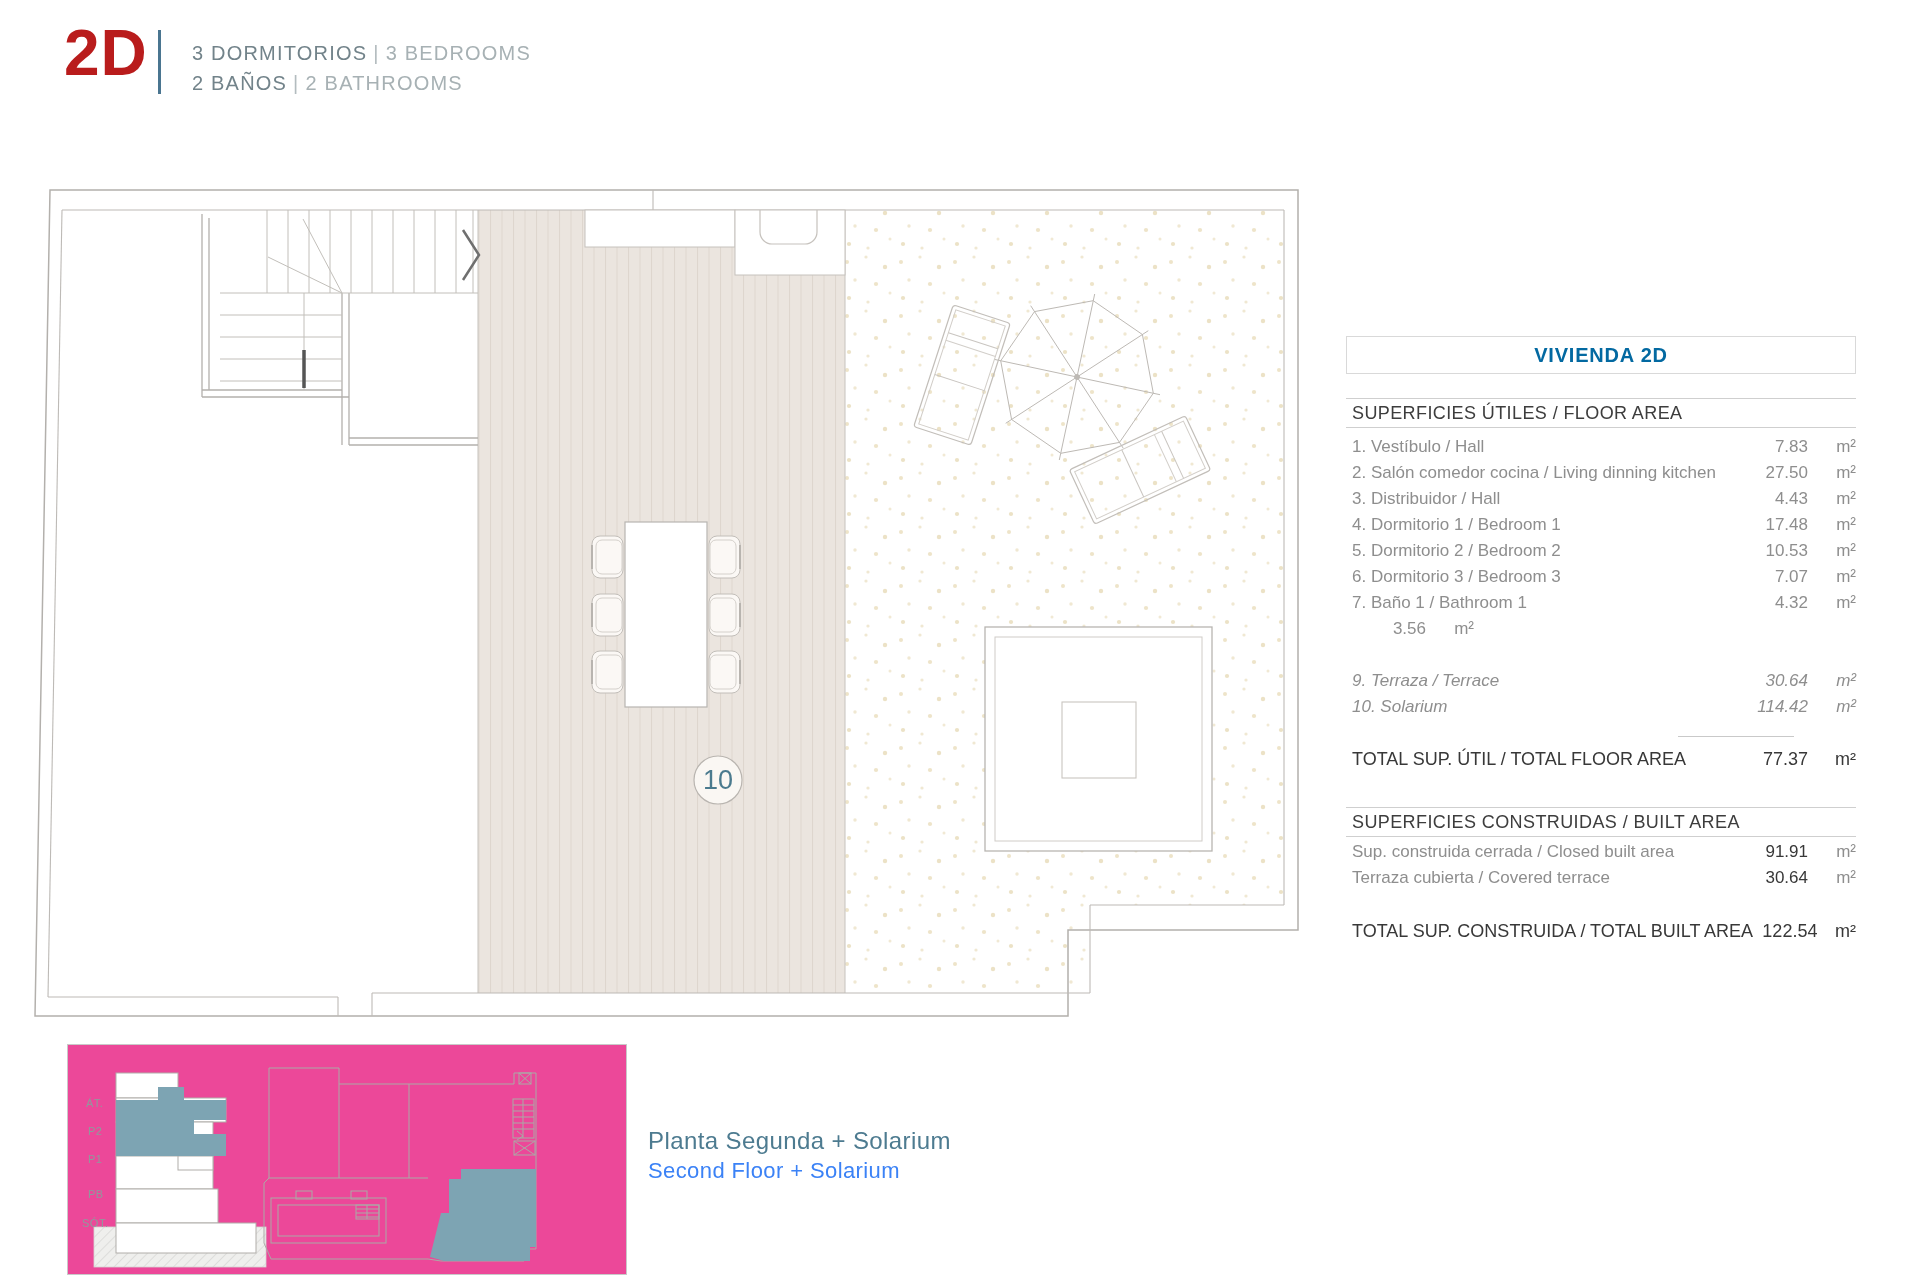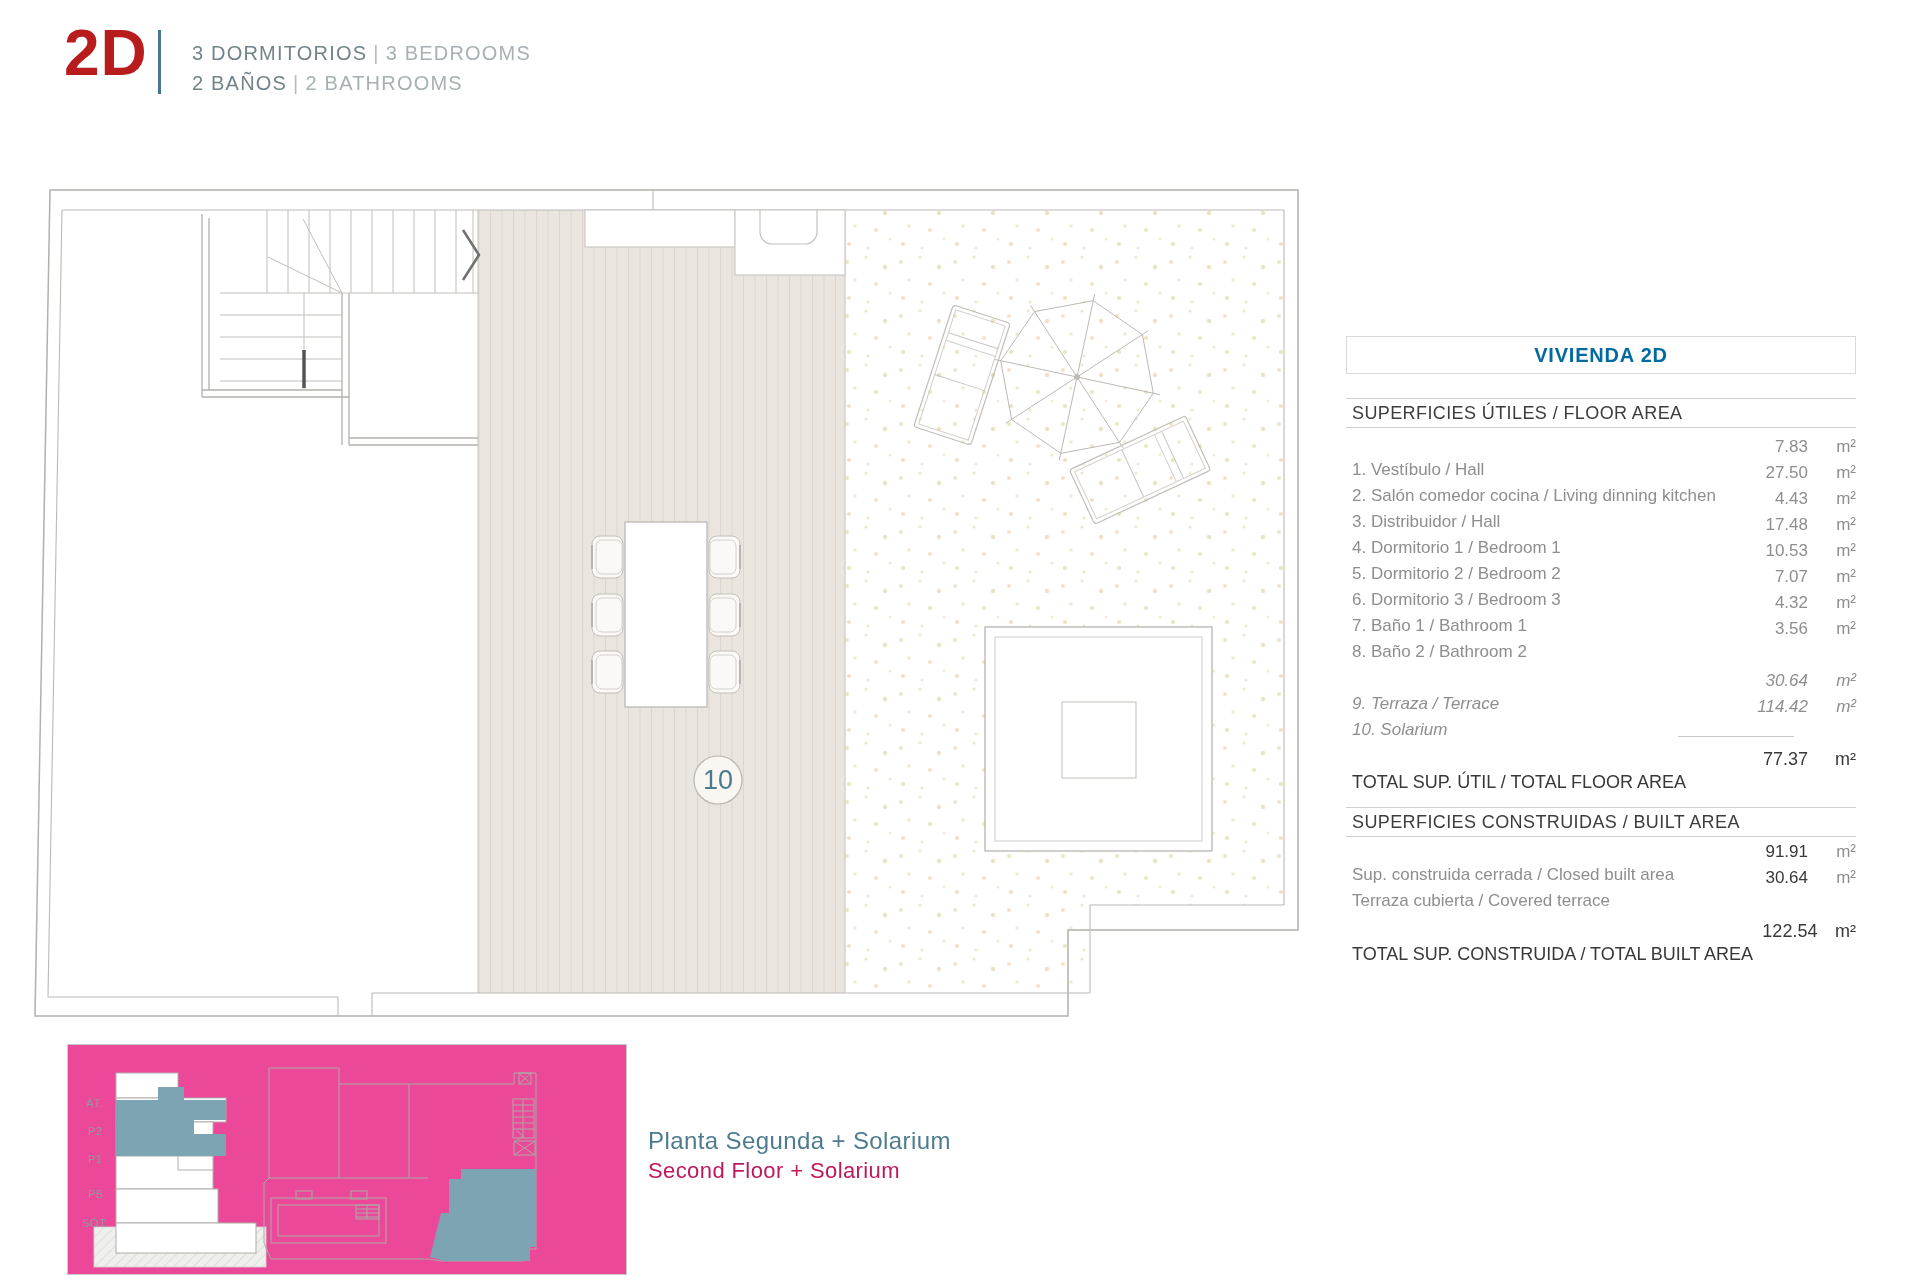--- a/index.html
+++ b/index.html
@@ -17,38 +17,38 @@
   
   #plan-svg{position:absolute;left:30px;top:145px;}
   #plan-svg text{font-family:"Liberation Sans","DejaVu Sans",sans-serif;}
   
   #area-table{position:absolute;left:1346px;top:336px;width:510px;font-size:17px;color:#8e8e8e;}
   #vivienda-box{height:36px;line-height:36px;text-align:center;border:1px solid #d9d9d9;
     font-size:20px;font-weight:bold;color:#0369a1;letter-spacing:0.8px;margin-bottom:24px;}
   .sec-head{border-top:1px solid #cfcfcf;border-bottom:1px solid #cfcfcf;color:#3d3d3d;
     font-size:18px;height:28px;line-height:28px;padding-left:6px;letter-spacing:0.4px;}
   .trow{display:flex;height:26px;line-height:26px;}
-  .tlabel{flex:1;padding-left:6px;white-space:nowrap;margin-top:23px;}
+  .tlabel{flex:1;padding-left:6px;white-space:nowrap;}
   .tval{width:80px;text-align:right;}
   .tunit{width:48px;text-align:right;}
   .valdark .tval{color:#383838;}
   .total-row{color:#383838;font-size:18px;height:28px;line-height:28px;}
   .total-row .tval{font-size:18px;color:#383838;}
   #floor-rows{margin-top:6px;}
   #extra-rows{margin-top:26px;font-style:italic;}
   #subtotal-line{height:1px;background:#c9c9c9;width:116px;margin:16px 62px 8px auto;}
   #built-section{margin-top:34px;}
   #built-rows{margin-top:2px;}
   .gap26{height:26px;}
   
   #minimap-box{position:absolute;left:67px;top:1044px;width:558px;height:229px;border:1px solid #c9c9c9;background:#ec4899;}
   #minimap-box svg text{font-family:"Liberation Sans","DejaVu Sans",sans-serif;fill:#8f9a9d;font-size:11px;letter-spacing:0.5px;}
   #plan-caption{position:absolute;left:648px;top:1126px;line-height:30px;}
   #caption-es{font-size:24px;letter-spacing:0.4px;}
-  #caption-en{font-size:22px;color:#be185d;letter-spacing:0.4px;}
+  #caption-en{font-size:22px;color:#3b82f6;letter-spacing:0.4px;}
 </style>
 </head>
 <body>
 
 <div id="canvas">
 
   <div id="logo" style="color: #b91c1c;">2D</div>
   <div id="logo-divider" style="background: rgb(74, 117, 144);"></div>
   <div id="hdr-lines">
     <div><span class="hdr-es">3 DORMITORIOS</span><span class="hdr-sep">|</span><span class="hdr-en">3 BEDROOMS</span></div>
@@ -206,21 +206,20 @@
           <span class="tlabel">6. Dormitorio 3 / Bedroom 3</span>
           <span class="tval">7.07</span>
           <span class="tunit">m²</span>
         </div>
         <div class="trow">
           <span class="tlabel">7. Baño 1 / Bathroom 1</span>
           <span class="tval">4.32</span>
           <span class="tunit">m²</span>
         </div>
         <div class="trow">
-          <span class="tlabel">8. Baño 2 / Bathroom 2</span>
           <span class="tval">3.56</span>
           <span class="tunit">m²</span>
         </div>
       </div>
     <div id="extra-rows">
         <div class="trow">
           <span class="tlabel">9. Terraza / Terrace</span>
           <span class="tval">30.64</span>
           <span class="tunit">m²</span>
         </div>

